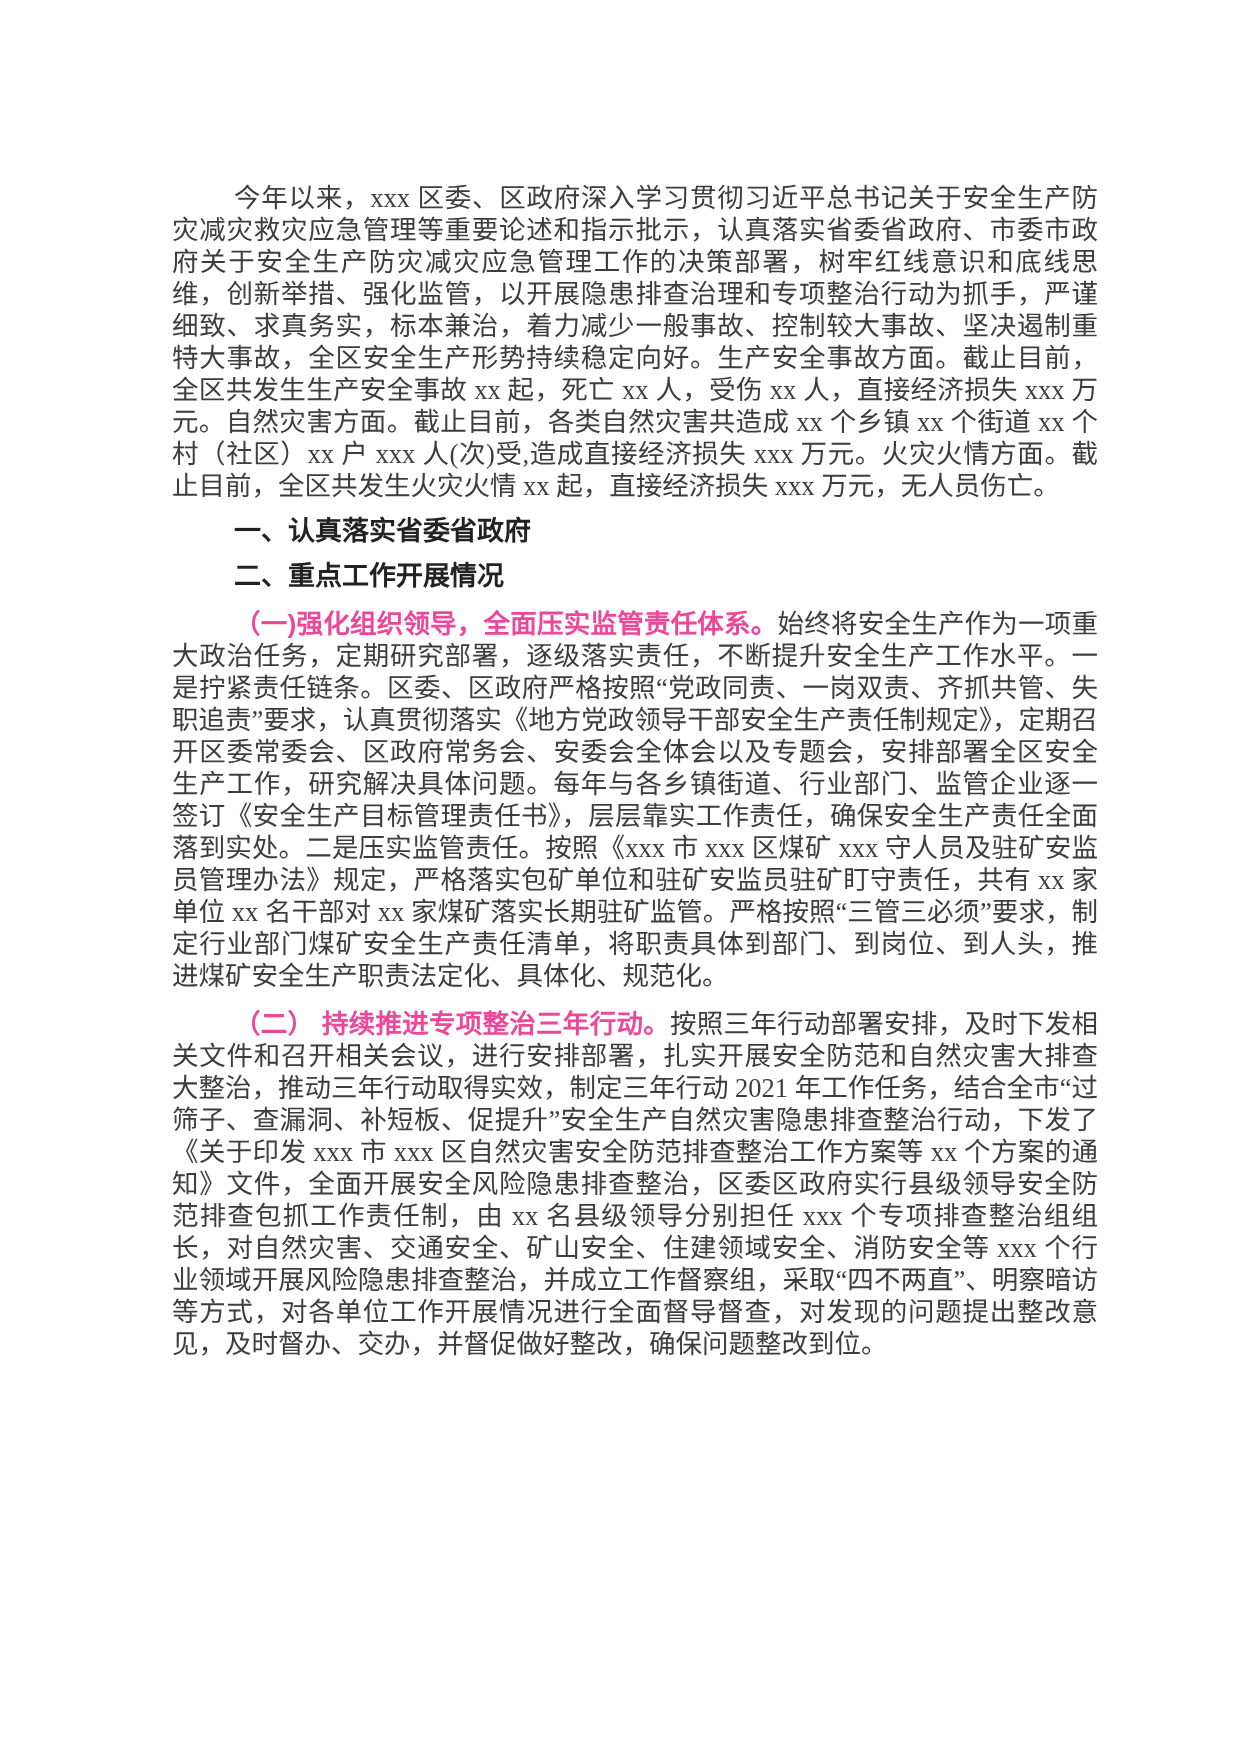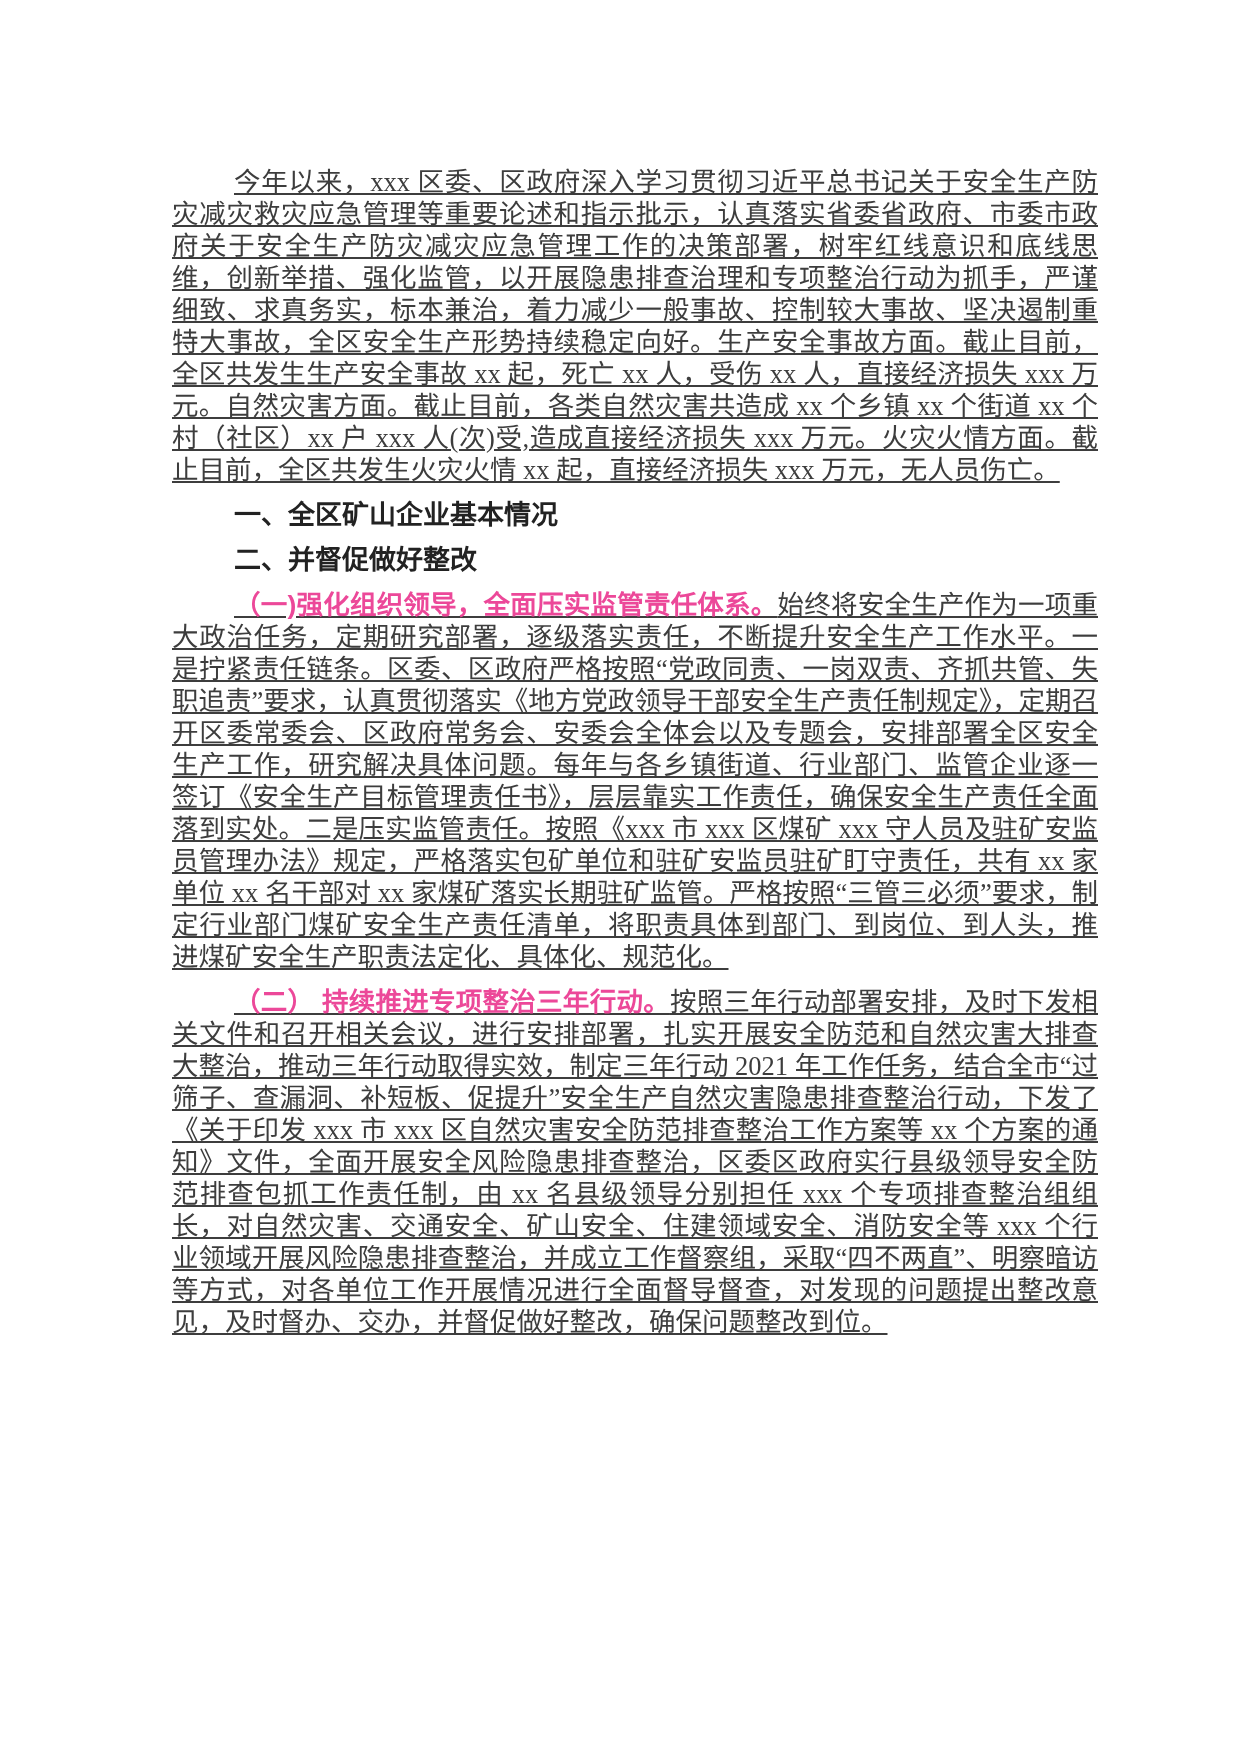--- a/index.html
+++ b/index.html
@@ -18,23 +18,22 @@
     height: 1754px;
     padding: 166px 142px 40px 172px;
     background: #ffffff;
     font-family: "Liberation Serif", "DejaVu Serif", serif;
     font-size: 26.5px;
     line-height: 32px;
     color: #3d3d3d;
     text-align: justify;
   }
   .para {
-    margin: 0 0 13px 0;
+    margin: 16px 0 13px 0;
     text-indent: 62px;
-    text-decoration: underline;
   }
   .heading {
     margin: 13px 0 13px 0;
     text-indent: 62px;
     font-family: "Liberation Sans", "DejaVu Sans", sans-serif;
     font-weight: 700;
     font-size: 27px;
     color: #222222;
     text-align: left;
   }
@@ -47,26 +46,26 @@
 </head>
 <body>
 
 <div class="page">
 
   <p class="para">
     <span>今年以来，xxx 区委、区政府深入学习贯彻习近平总书记关于安全生产防灾减灾救灾应急管理等重要论述和指示批示，认真落实省委省政府、市委市政府关于安全生产防灾减灾应急管理工作的决策部署，树牢红线意识和底线思维，创新举措、强化监管，以开展隐患排查治理和专项整治行动为抓手，严谨细致、求真务实，标本兼治，着力减少一般事故、控制较大事故、坚决遏制重特大事故，全区安全生产形势持续稳定向好。生产安全事故方面。截止目前，全区共发生生产安全事故 xx 起，死亡 xx 人，受伤 xx 人，直接经济损失 xxx 万元。自然灾害方面。截止目前，各类自然灾害共造成 xx 个乡镇 xx 个街道 xx 个村（社区）xx 户 xxx 人(次)受,造成直接经济损失 xxx 万元。火灾火情方面。截止目前，全区共发生火灾火情 xx 起，直接经济损失 xxx 万元，无人员伤亡。</span>
   </p>
 
   <h2 class="heading">
-    <span>一、全区矿山企业基本情况</span>
+    <span>一、认真落实省委省政府</span>
   </h2>
 
 
   <h2 class="heading">
-    <span>二、并督促做好整改</span>
+    <span>二、重点工作开展情况</span>
   </h2>
 
   <p class="para">
     <b class="lead">（一)强化组织领导，全面压实监管责任体系。</b><span>始终将安全生产作为一项重大政治任务，定期研究部署，逐级落实责任，不断提升安全生产工作水平。一是拧紧责任链条。区委、区政府严格按照“党政同责、一岗双责、齐抓共管、失职追责”要求，认真贯彻落实《地方党政领导干部安全生产责任制规定》，定期召开区委常委会、区政府常务会、安委会全体会以及专题会，安排部署全区安全生产工作，研究解决具体问题。每年与各乡镇街道、行业部门、监管企业逐一签订《安全生产目标管理责任书》，层层靠实工作责任，确保安全生产责任全面落到实处。二是压实监管责任。按照《xxx 市 xxx 区煤矿 xxx 守人员及驻矿安监员管理办法》规定，严格落实包矿单位和驻矿安监员驻矿盯守责任，共有 xx 家单位 xx 名干部对 xx 家煤矿落实长期驻矿监管。严格按照“三管三必须”要求，制定行业部门煤矿安全生产责任清单，将职责具体到部门、到岗位、到人头，推进煤矿安全生产职责法定化、具体化、规范化。</span>
   </p>
 
   <p class="para">
     <b class="lead">（二） 持续推进专项整治三年行动。</b><span>按照三年行动部署安排，及时下发相关文件和召开相关会议，进行安排部署，扎实开展安全防范和自然灾害大排查大整治，推动三年行动取得实效，制定三年行动 2021 年工作任务，结合全市“过筛子、查漏洞、补短板、促提升”安全生产自然灾害隐患排查整治行动，下发了《关于印发 xxx 市 xxx 区自然灾害安全防范排查整治工作方案等 xx 个方案的通知》文件，全面开展安全风险隐患排查整治，区委区政府实行县级领导安全防范排查包抓工作责任制，由 xx 名县级领导分别担任 xxx 个专项排查整治组组长，对自然灾害、交通安全、矿山安全、住建领域安全、消防安全等 xxx 个行业领域开展风险隐患排查整治，并成立工作督察组，采取“四不两直”、明察暗访等方式，对各单位工作开展情况进行全面督导督查，对发现的问题提出整改意见，及时督办、交办，并督促做好整改，确保问题整改到位。</span>
   </p>
 

